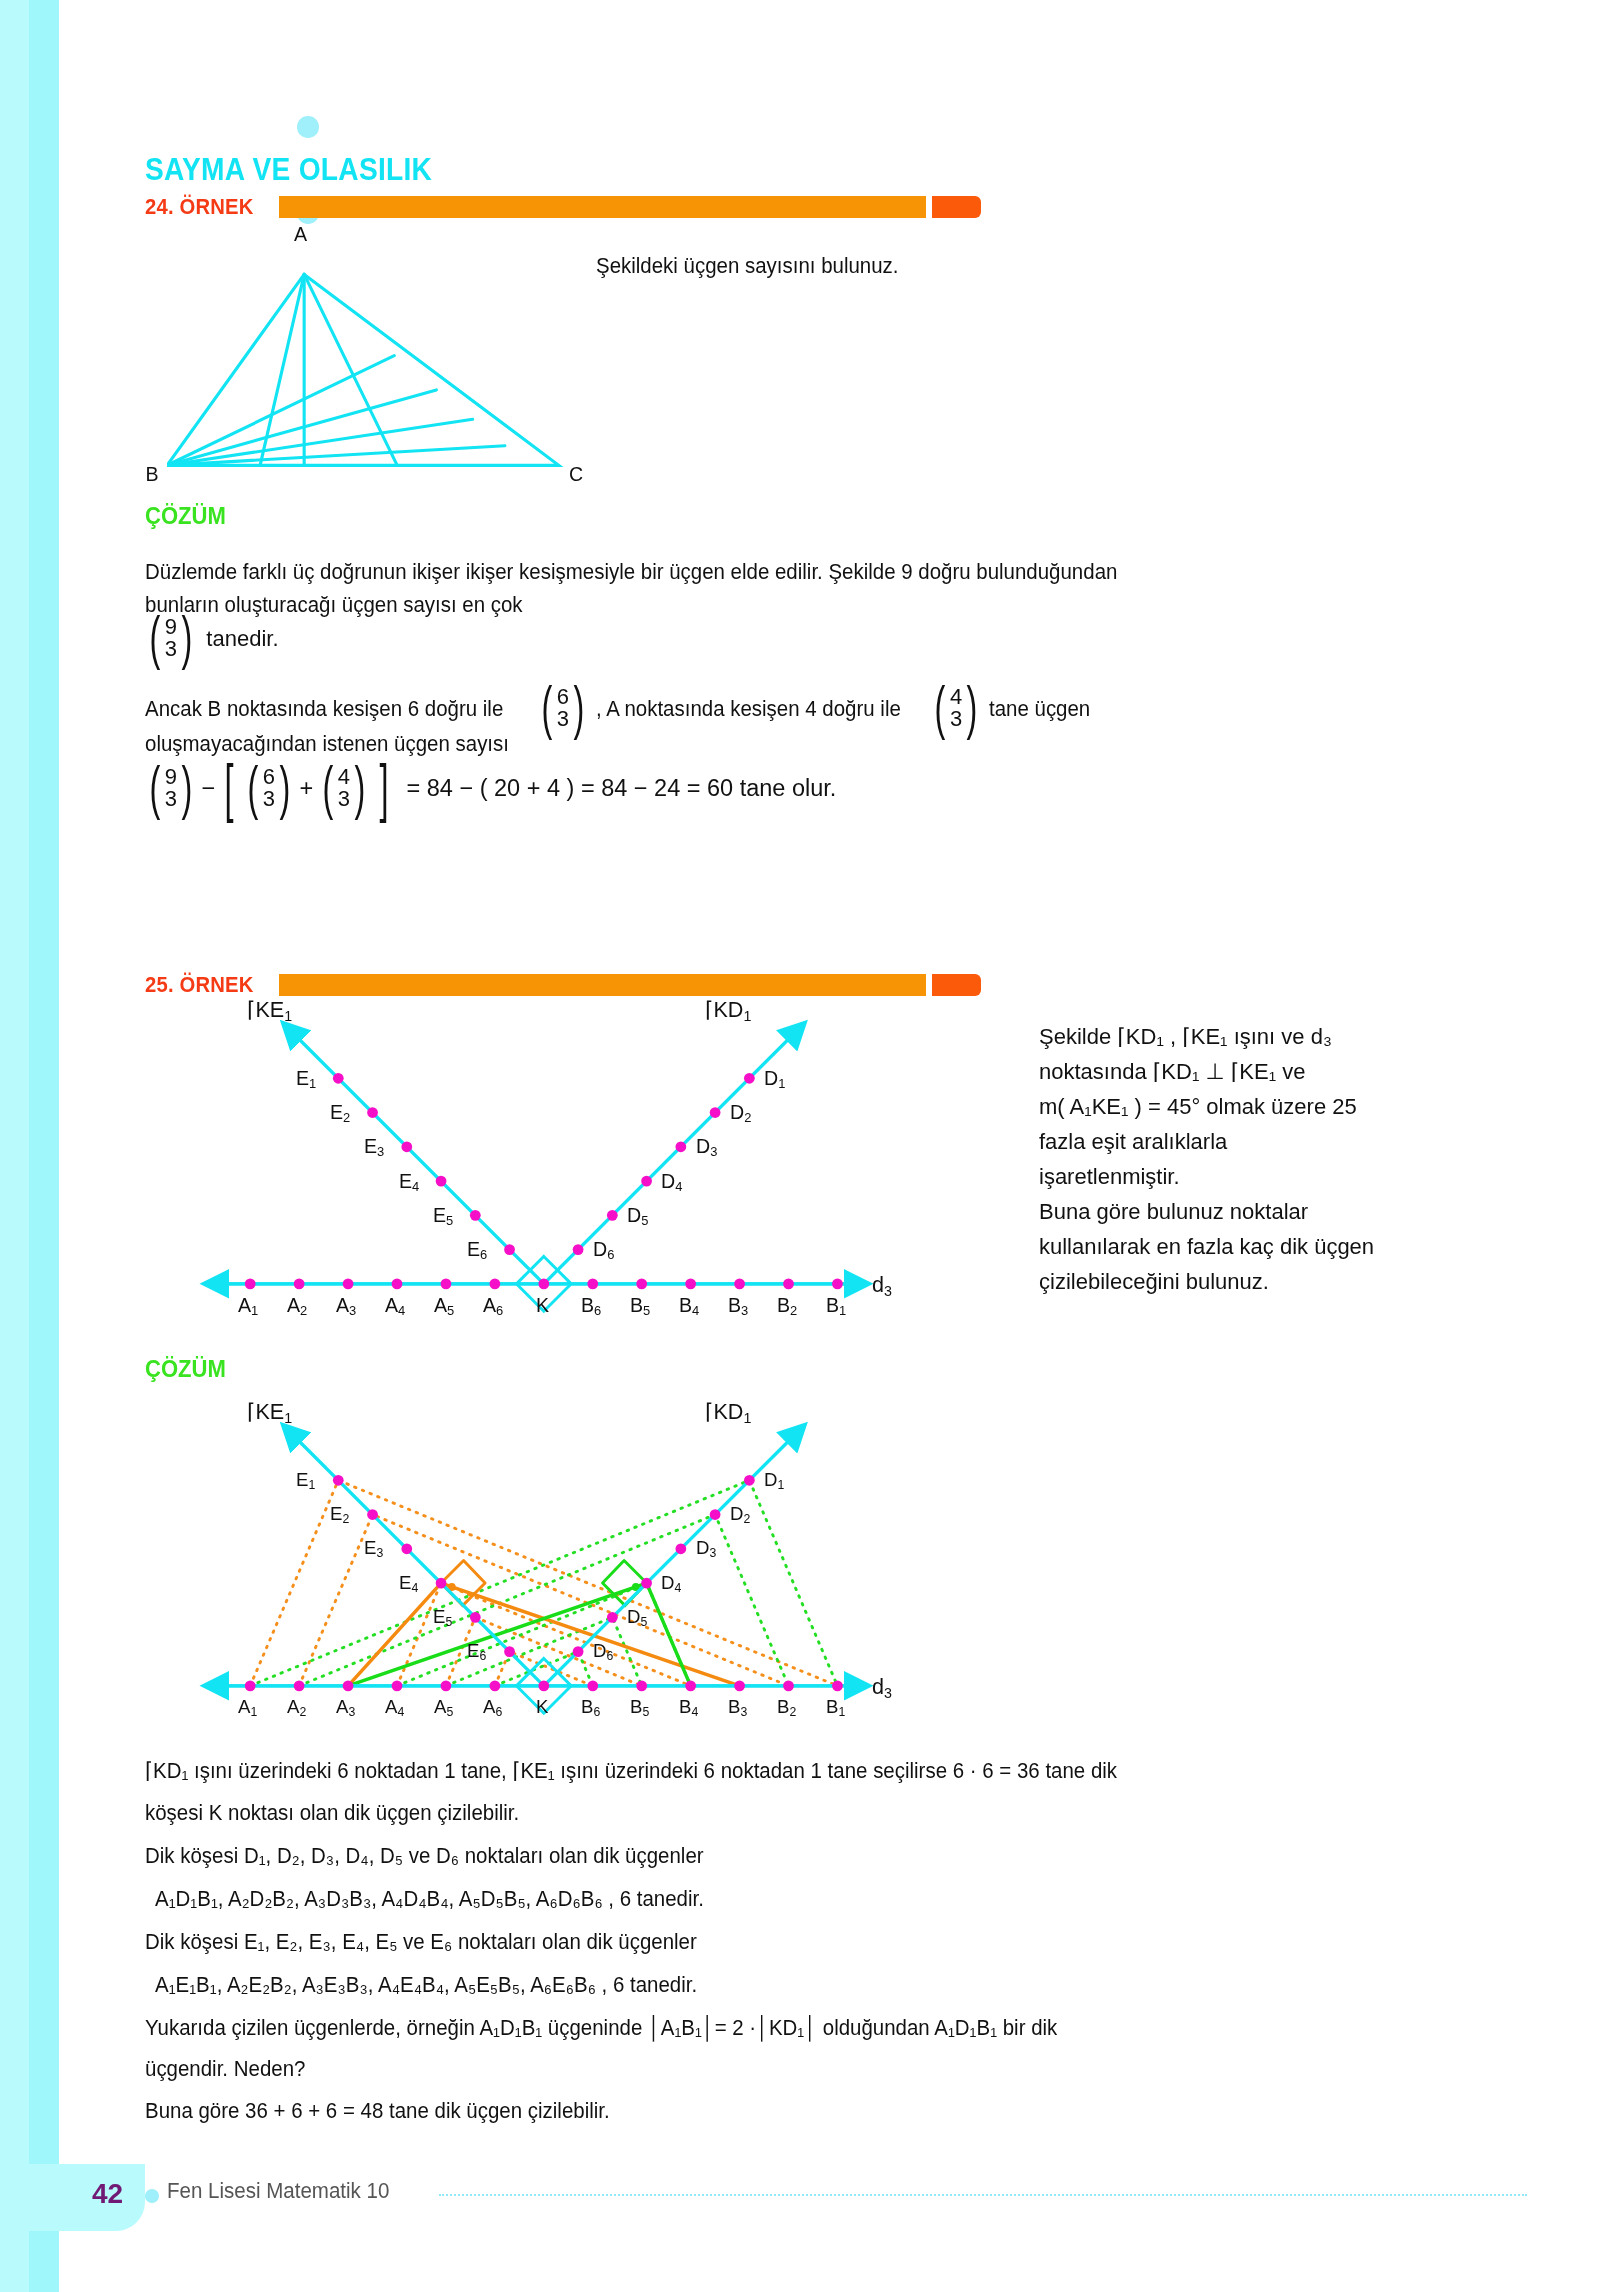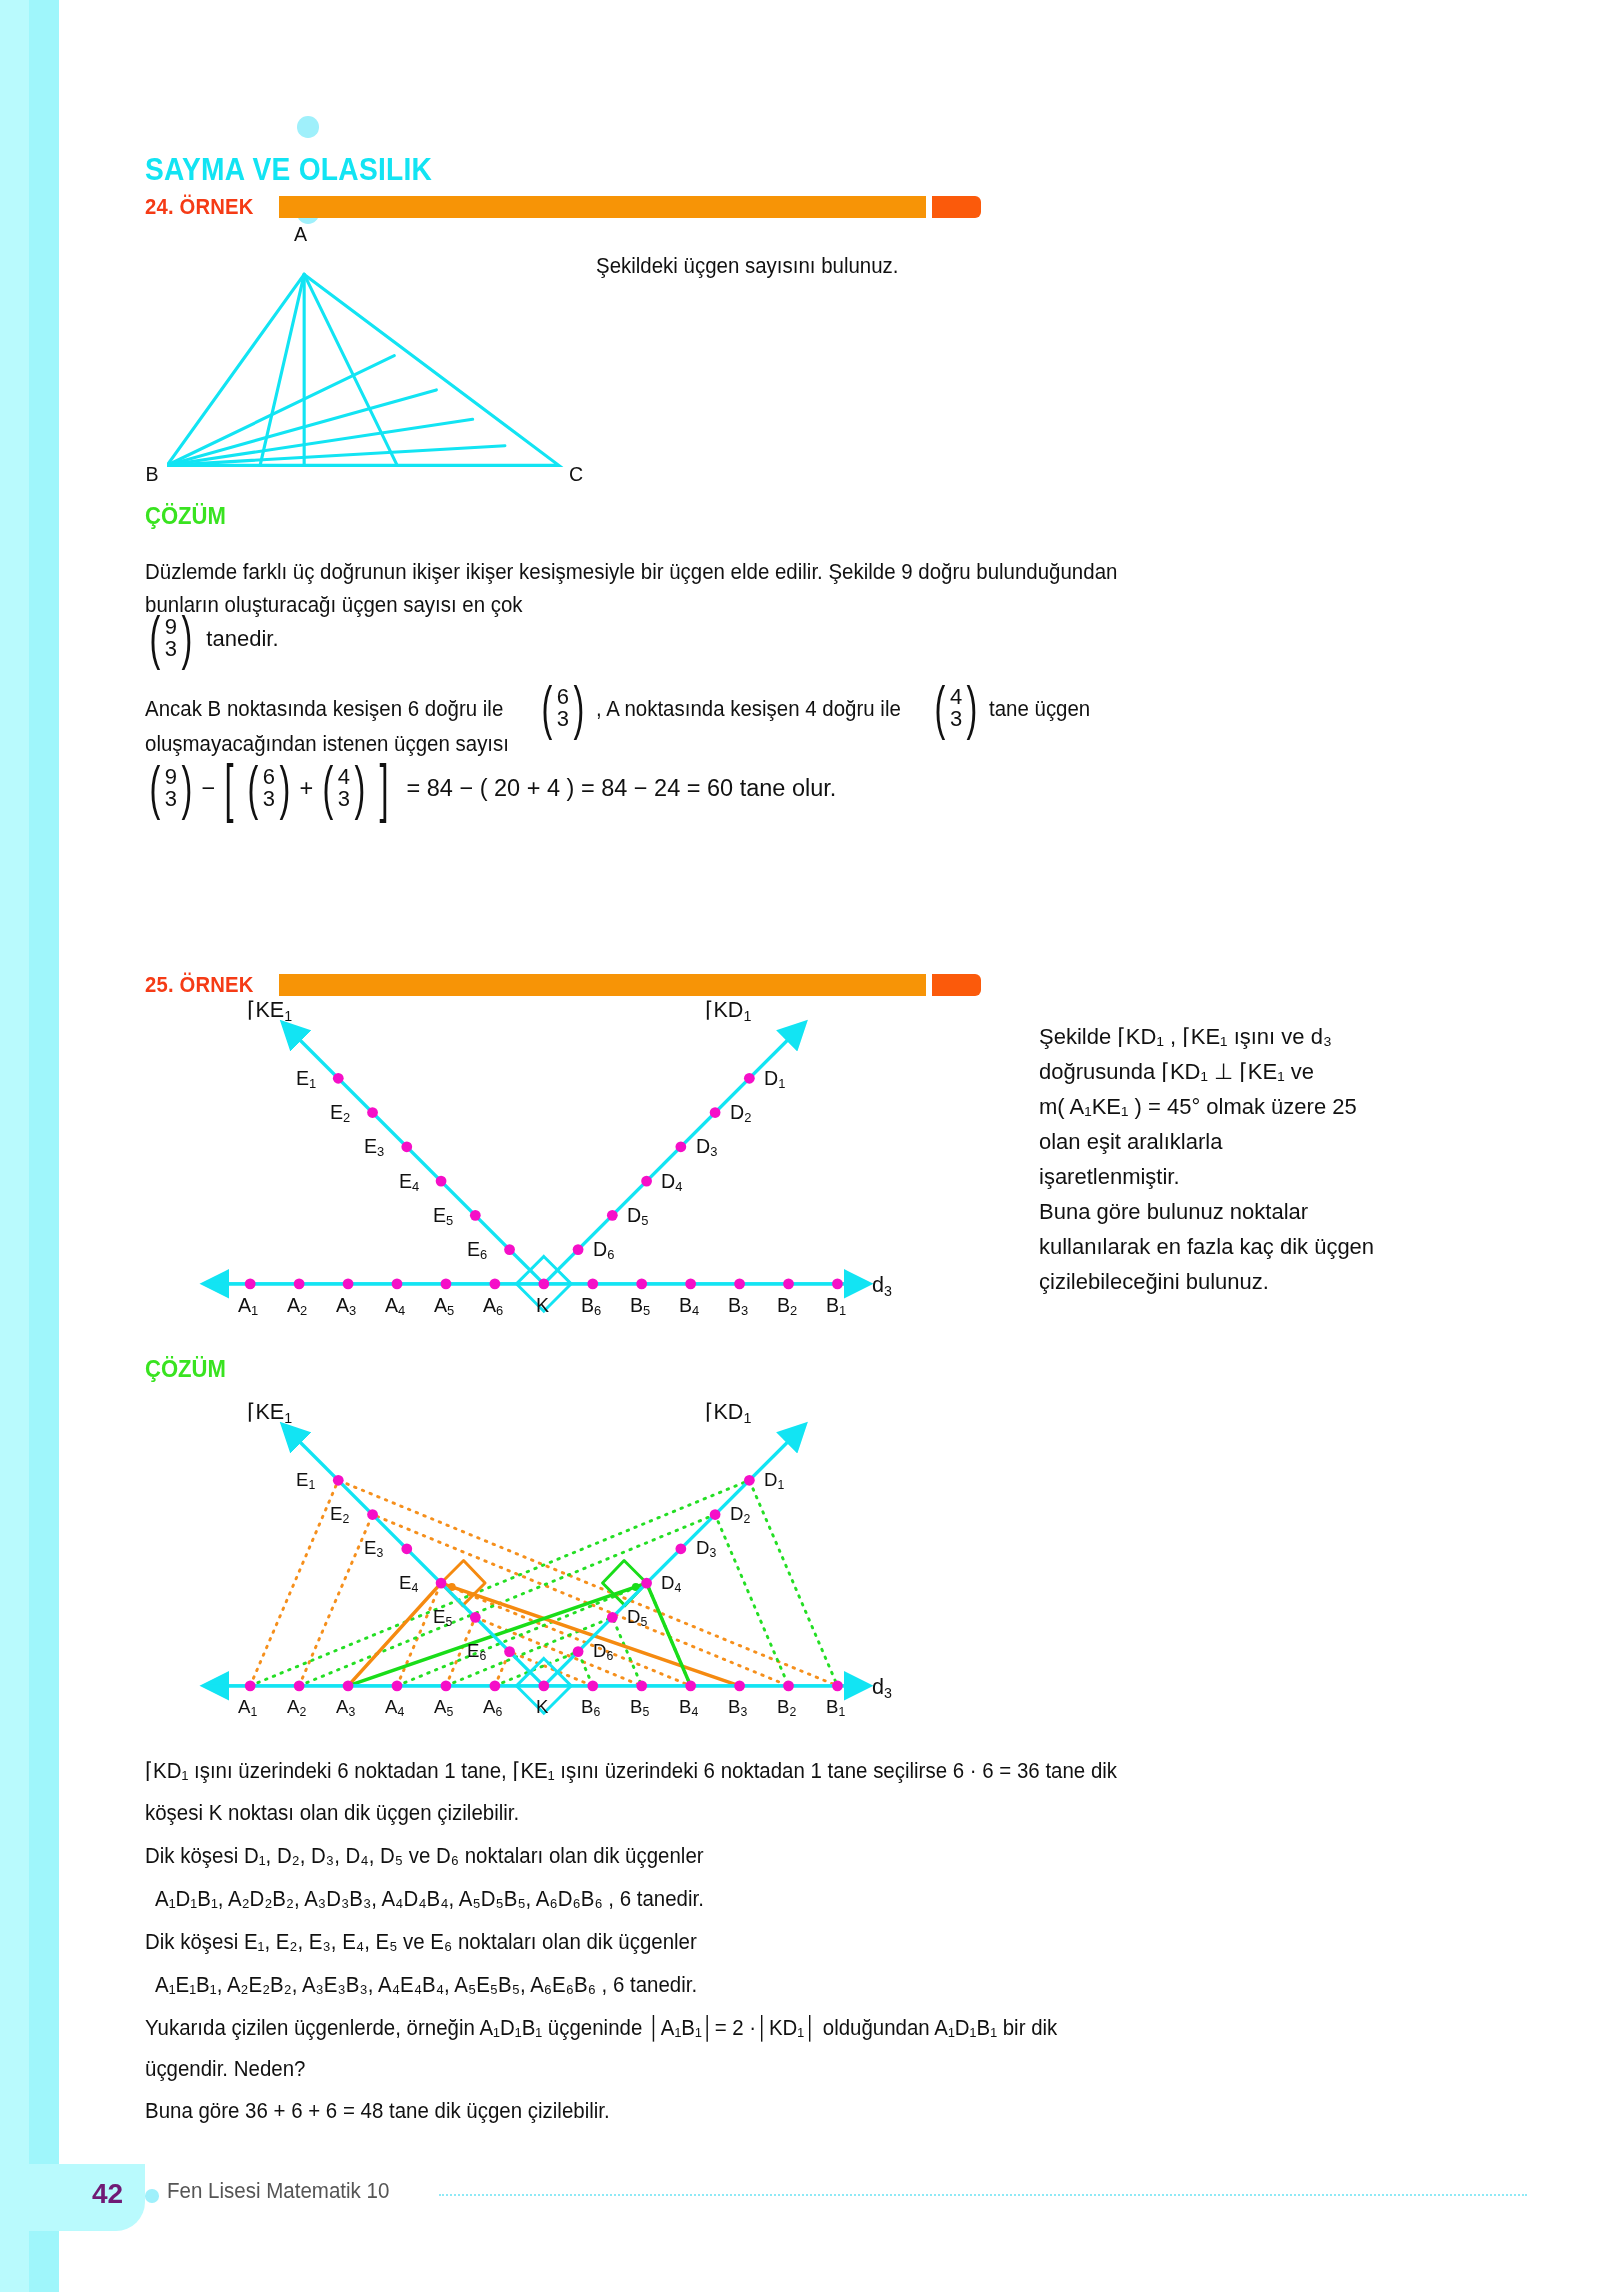--- a/index.html
+++ b/index.html
@@ -273,23 +273,23 @@
   <span class="lbl" style="left:395px;top:294px;">B<sub>6</sub></span>
   <span class="lbl" style="left:444px;top:294px;">B<sub>5</sub></span>
   <span class="lbl" style="left:493px;top:294px;">B<sub>4</sub></span>
   <span class="lbl" style="left:542px;top:294px;">B<sub>3</sub></span>
   <span class="lbl" style="left:591px;top:294px;">B<sub>2</sub></span>
   <span class="lbl" style="left:640px;top:294px;">B<sub>1</sub></span>
 </div>
 
 <div class="txt" style="left:1039px;top:1019px;width:421px;line-height:35px;font-size:22px;">
   <div>Şekilde ⌈KD₁ , ⌈KE₁  ışını ve d₃</div>
-  <div>doğrusunda ⌈KD₁ ⊥ ⌈KE₁  ve</div>
+  <div>noktasında ⌈KD₁ ⊥ ⌈KE₁  ve</div>
   <div>m( A₁KE₁ ) = 45°  olmak üzere 25</div>
-  <div>olan eşit aralıklarla</div>
+  <div>fazla eşit aralıklarla</div>
   <div>işaretlenmiştir.</div>
   <div>Buna göre bulunuz noktalar</div>
   <div>kullanılarak en fazla kaç dik üçgen</div>
   <div>çizilebileceğini bulunuz.</div>
 </div>
 
 <div class="cozum" style="left:145px;top:1355px;">ÇÖZÜM</div>
 
 <div class="fig" style="left:186px;top:1402px;width:745px;height:323px;">
   <svg width="745" height="323" viewBox="0 0 760 330">

